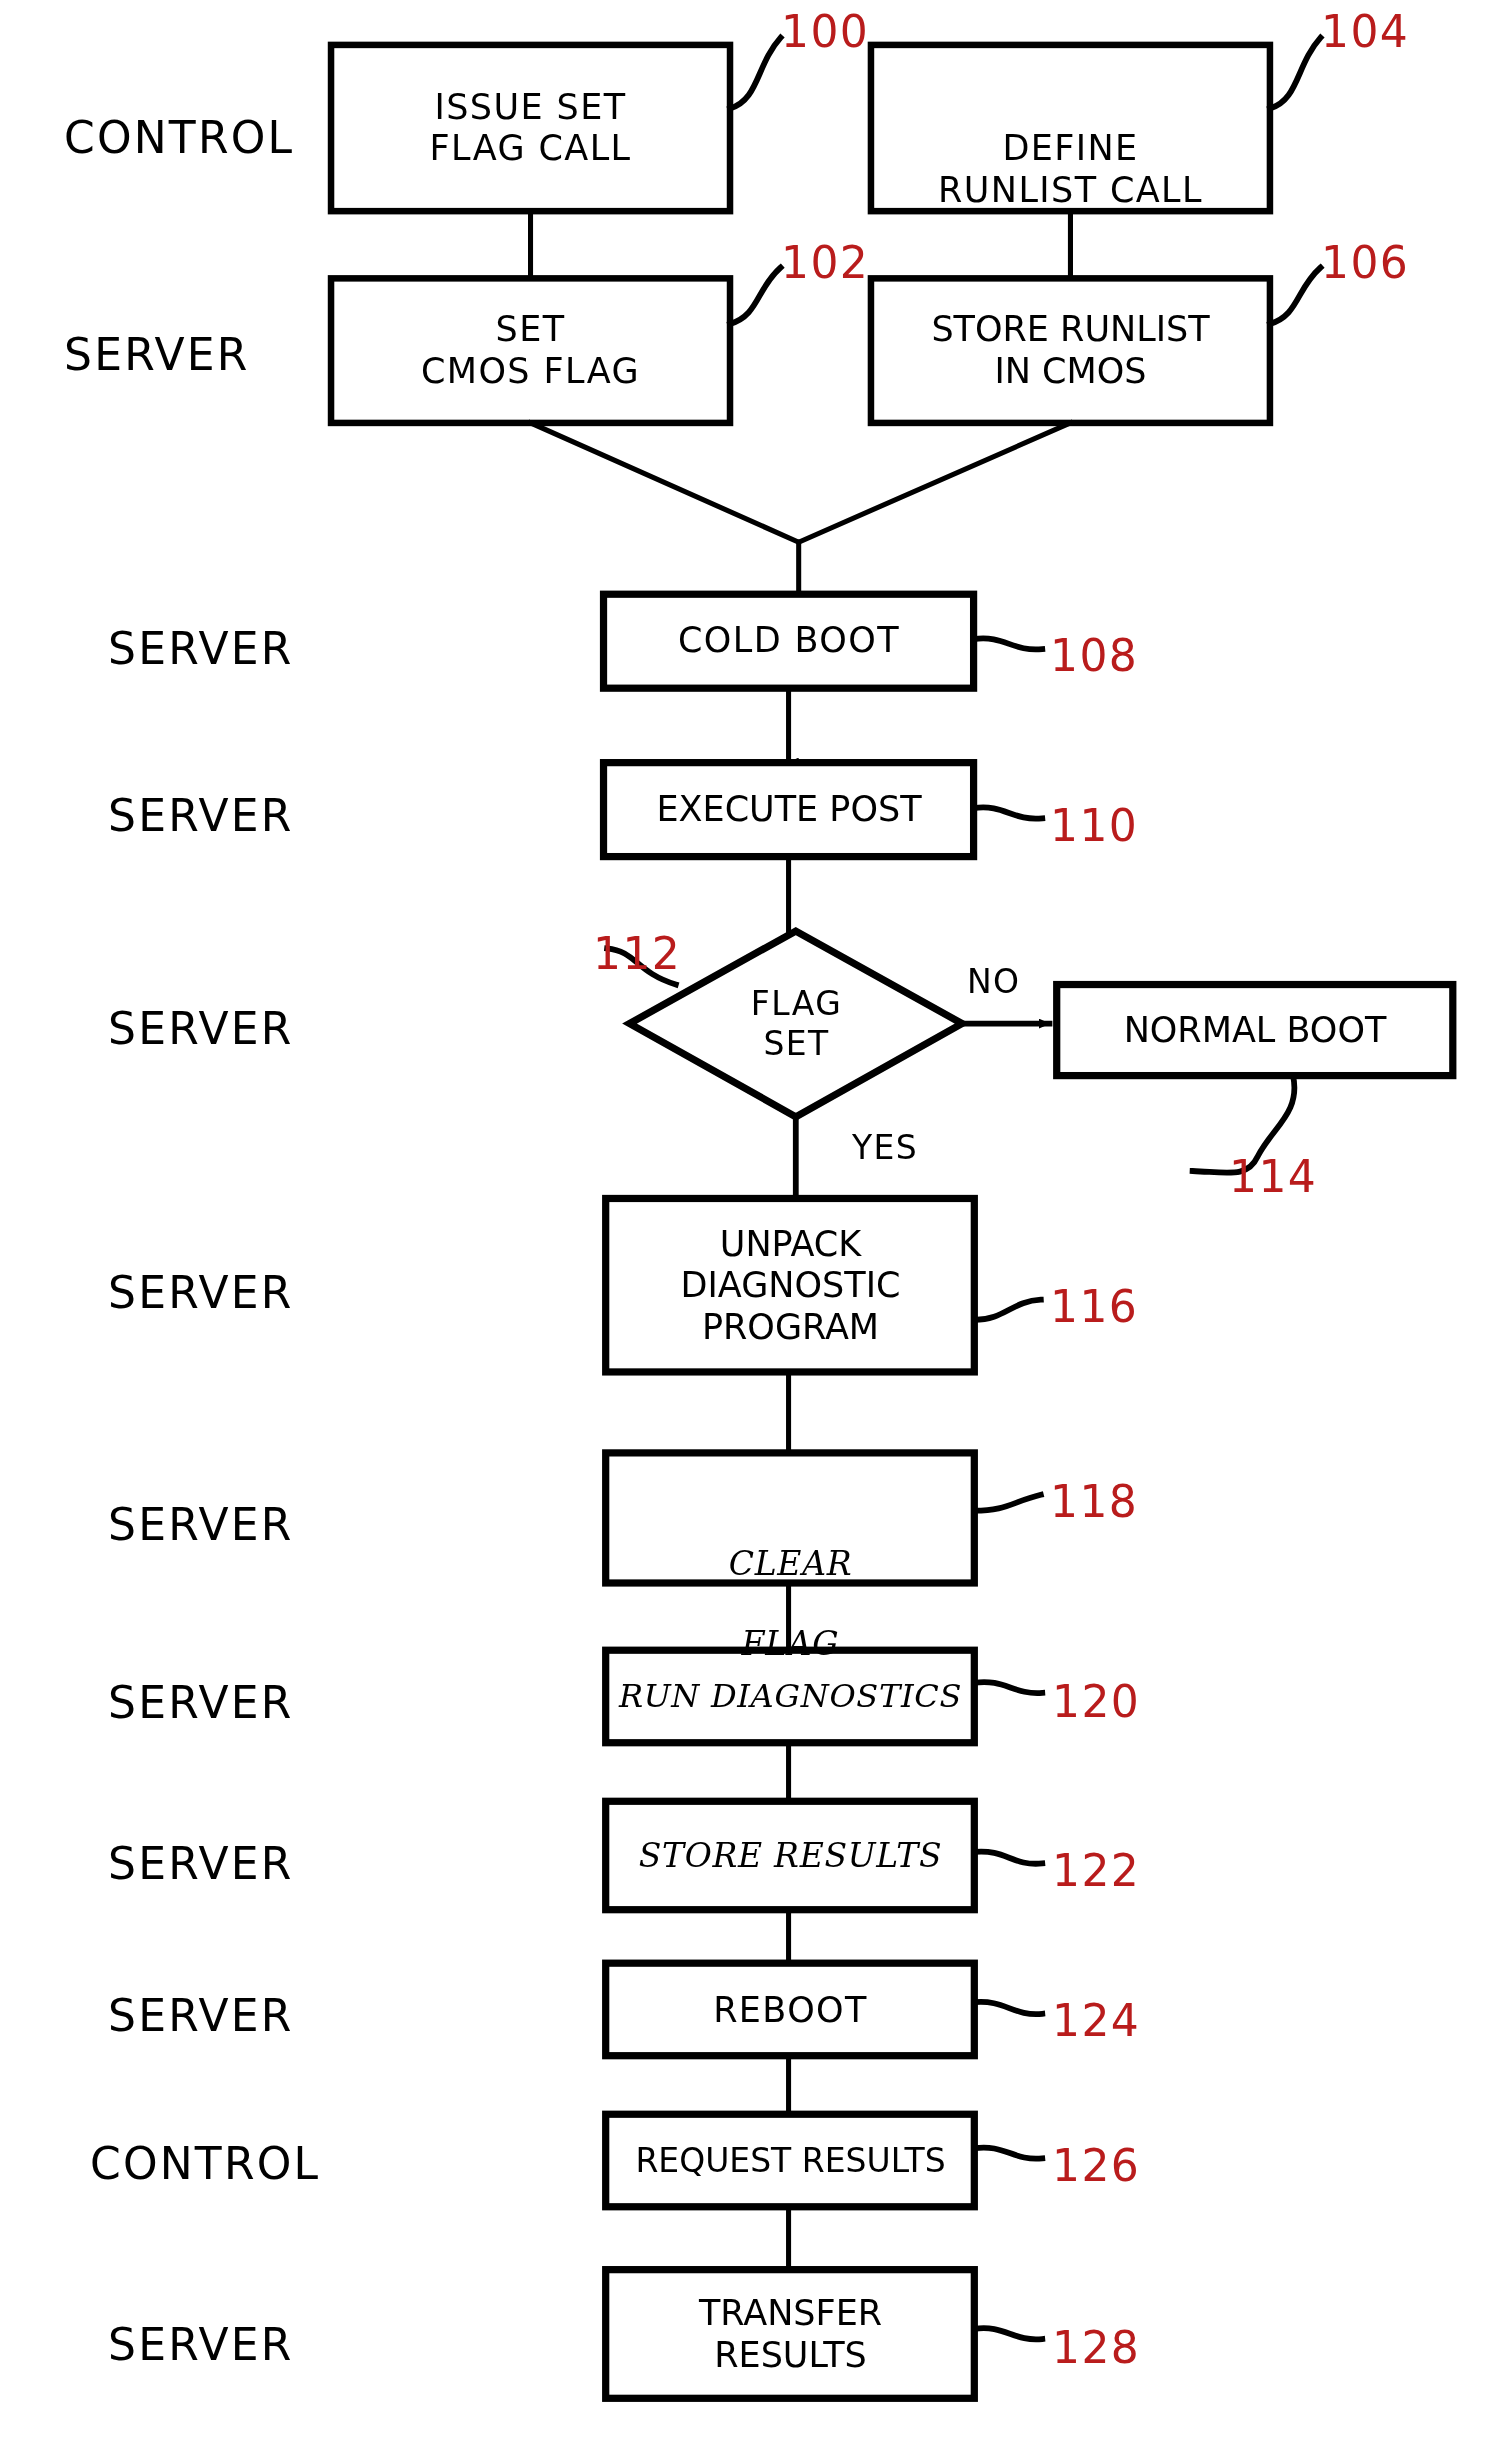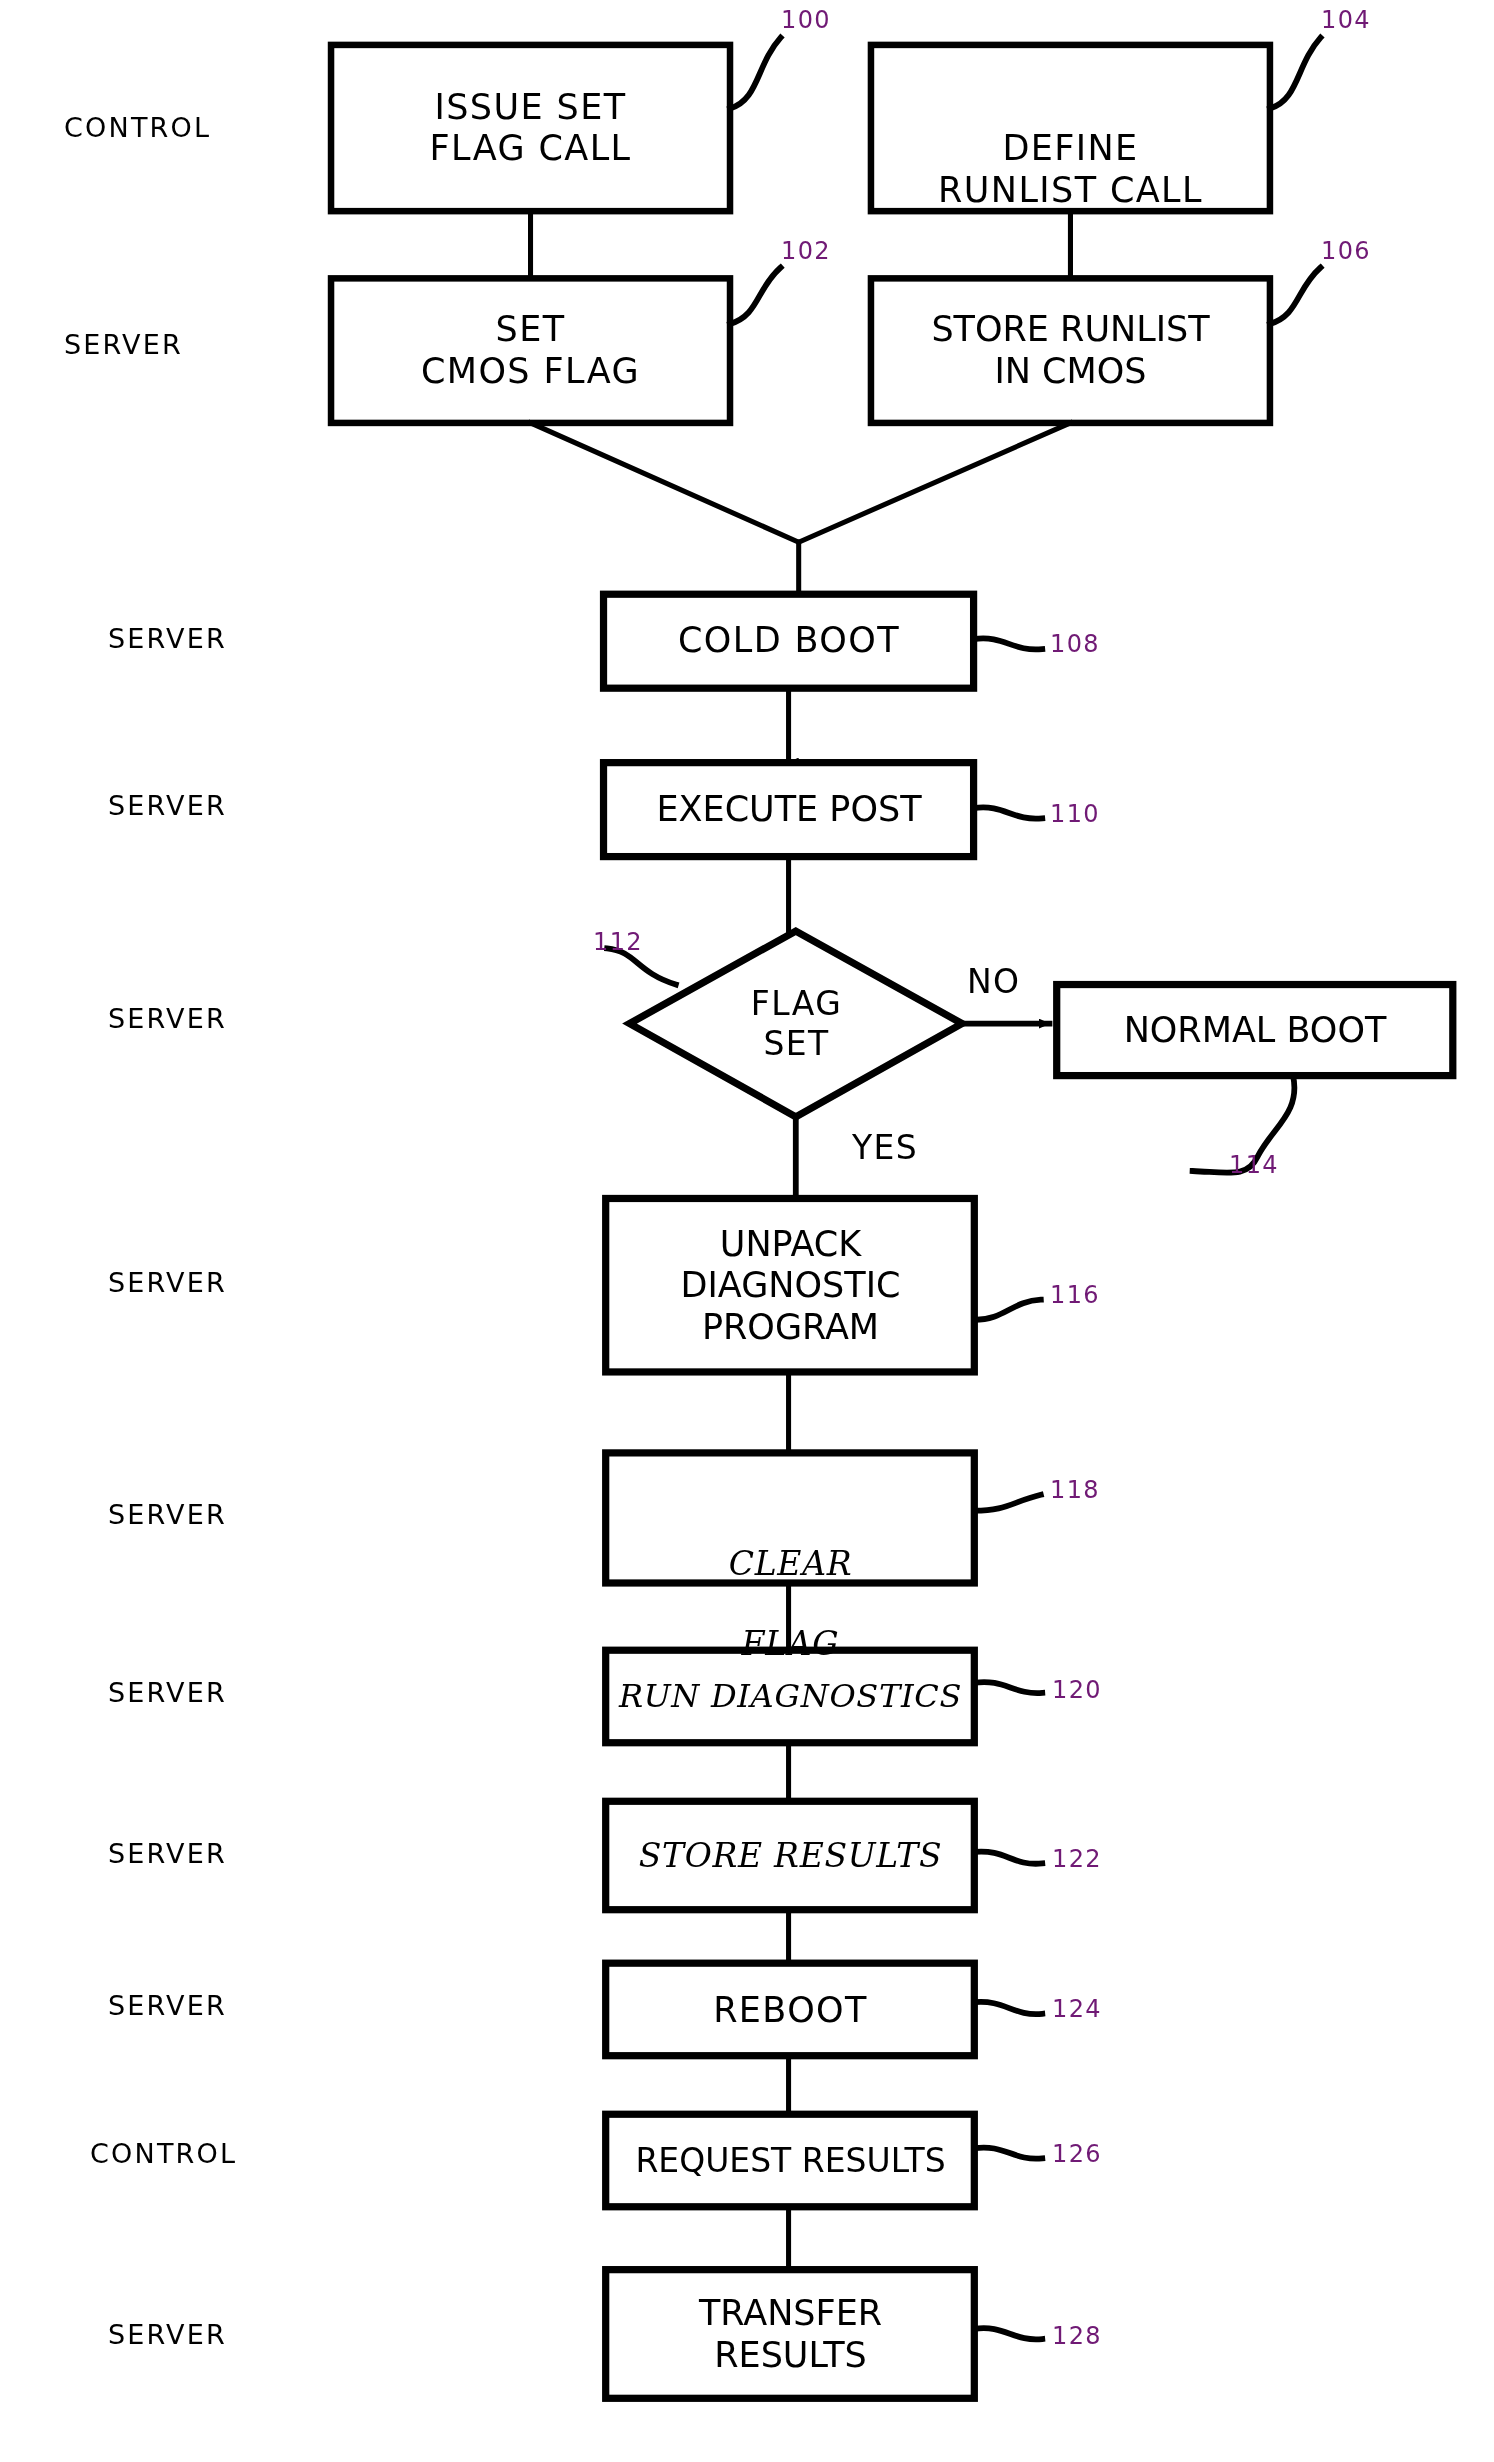--- a/index.html
+++ b/index.html
@@ -21,21 +21,21 @@
     position: absolute;
     left: 0;
     top: 0;
     width: 1494px;
     height: 2462px;
   }
   
   .row-label {
     position: absolute;
     font-family: "DejaVu Sans", sans-serif;
-    font-size: 27px;
+    font-size: 44px;
     letter-spacing: 2.2px;
     color: #000000;
     white-space: nowrap;
     text-align: left;
   }
   
   .box-text {
     position: absolute;
     display: flex;
     flex-direction: column;
@@ -54,23 +54,23 @@
     font-family: "DejaVu Serif", serif;
     font-style: italic;
     font-size: 33px;
     letter-spacing: 0.7px;
   }
   .box-text .ln { display: block; }
   
   .ref-num {
     position: absolute;
     font-family: "DejaVu Sans", sans-serif;
-    font-size: 24px;
-    letter-spacing: 1.4px;
-    color: #701a75;
+    font-size: 44px;
+    letter-spacing: 1.4px;
+    color: #b91c1c;
     white-space: nowrap;
   }
   
   .branch-label {
     position: absolute;
     font-family: "DejaVu Sans", sans-serif;
     font-size: 33px;
     letter-spacing: 1.4px;
     color: #000000;
     white-space: nowrap;

